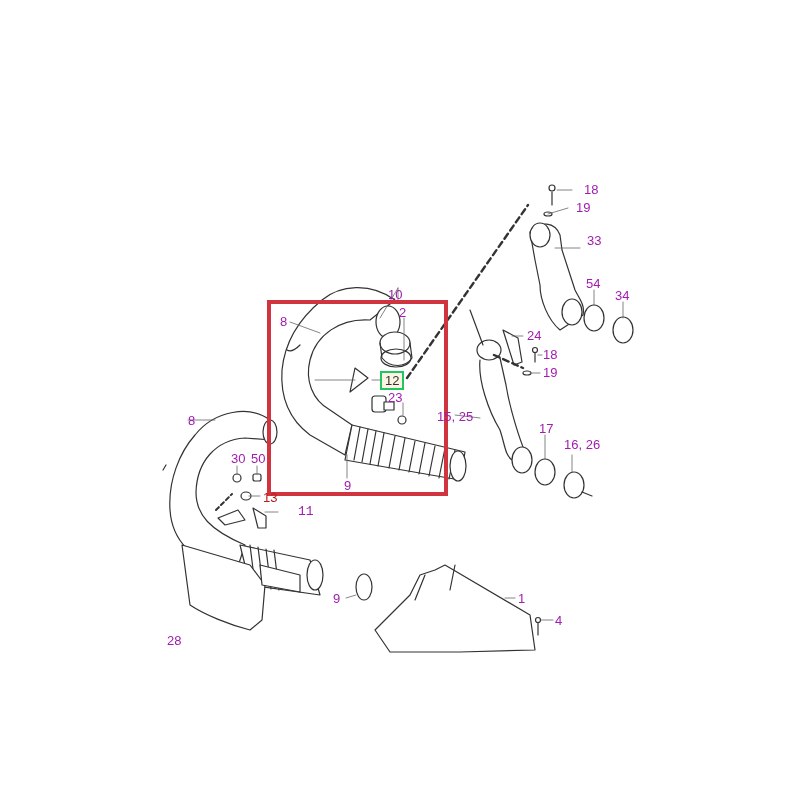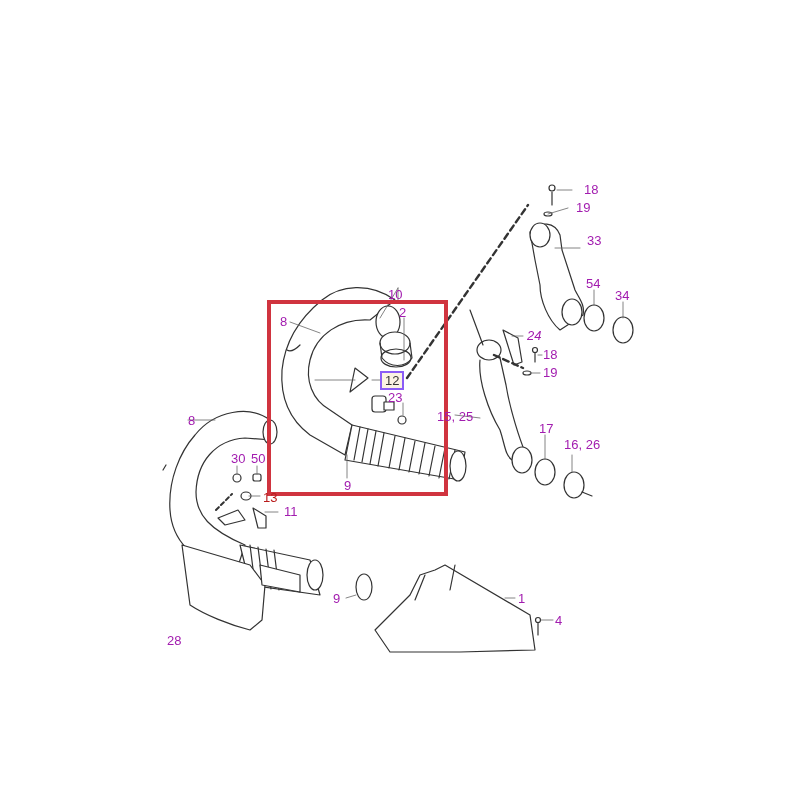--- a/index.html
+++ b/index.html
@@ -1,20 +1,20 @@
 <!DOCTYPE html>
 <html><head>
 <meta charset="utf-8">
 <style>
   html, body { margin: 0; padding: 0; background: #ffffff; }
   body { width: 800px; height: 800px; position: relative; overflow: hidden; font-family: "Liberation Sans", sans-serif; }
   #diagram { position: absolute; left: 0; top: 0; width: 800px; height: 800px; }
   .lbl { position: absolute; font-size: 13px; color: #a21caf; line-height: 1; white-space: nowrap; font-family: "Liberation Sans", sans-serif; }
   .hl-box { position: absolute; border: 4px solid #d0343f; box-sizing: border-box; }
-  .badge { position: absolute; border: 2px solid #8b5cf6; background: #fbf3e3; font-size: 13px; color: #333; padding: 1px 3px; line-height: 1; font-family: "Liberation Sans", sans-serif; }
+  .badge { position: absolute; border: 2px solid #22c55e; background: #fbf3e3; font-size: 13px; color: #333; padding: 1px 3px; line-height: 1; font-family: "Liberation Sans", sans-serif; }
 </style>
 </head>
 <body>
 
 <div id="diagram">
   <svg width="800" height="800" viewBox="0 0 800 800">
     <g fill="none" stroke="#333" stroke-width="1.2" stroke-linecap="round" stroke-linejoin="round">
 
       <g>
         <path d="M395,300 C370,282 340,285 322,300 C300,318 285,340 282,370 C280,400 290,420 310,435 L345,455 L352,425 L330,410 C312,400 305,380 310,360 C316,335 340,318 370,320 Z" fill="#fff"></path>
@@ -140,29 +140,29 @@
   <span class="lbl" style="left:399px; top:306px;">2</span>
   <span class="badge" style="left:380px; top:371px;">12</span>
   <span class="lbl" style="left:388px; top:391px;">23</span>
   <span class="lbl" style="left:344px; top:479px;">9</span>
 
   <span class="lbl" style="left:584px; top:183px;">18</span>
   <span class="lbl" style="left:576px; top:201px;">19</span>
   <span class="lbl" style="left:587px; top:234px;">33</span>
   <span class="lbl" style="left:586px; top:277px;">54</span>
   <span class="lbl" style="left:615px; top:289px;">34</span>
-  <span class="lbl" style="left:527px; top:329px;font-style:italic;">24</span>
+  <span class="lbl" style="left:527px; top:329px;">24</span>
   <span class="lbl" style="left:543px; top:348px;">18</span>
   <span class="lbl" style="left:543px; top:366px;">19</span>
   <span class="lbl" style="left:437px; top:410px;">15, 25</span>
   <span class="lbl" style="left:539px; top:422px;">17</span>
   <span class="lbl" style="left:564px; top:438px;">16, 26</span>
 
   <span class="lbl" style="left:188px; top:414px;">8</span>
   <span class="lbl" style="left:231px; top:452px;">30</span>
   <span class="lbl" style="left:251px; top:452px;">50</span>
   <span class="lbl" style="left:263px; top:491px; color:#b91c1c;">13</span>
-  <span class="lbl" style="left:284px; top:505px;">11</span>
+  <span class="lbl" style="left:298px; top:505px;font-family:Liberation Mono, monospace;">11</span>
   <span class="lbl" style="left:333px; top:592px;">9</span>
   <span class="lbl" style="left:518px; top:592px;">1</span>
   <span class="lbl" style="left:555px; top:614px;">4</span>
   <span class="lbl" style="left:167px; top:634px;">28</span>
 </div>
 
 </body></html>

